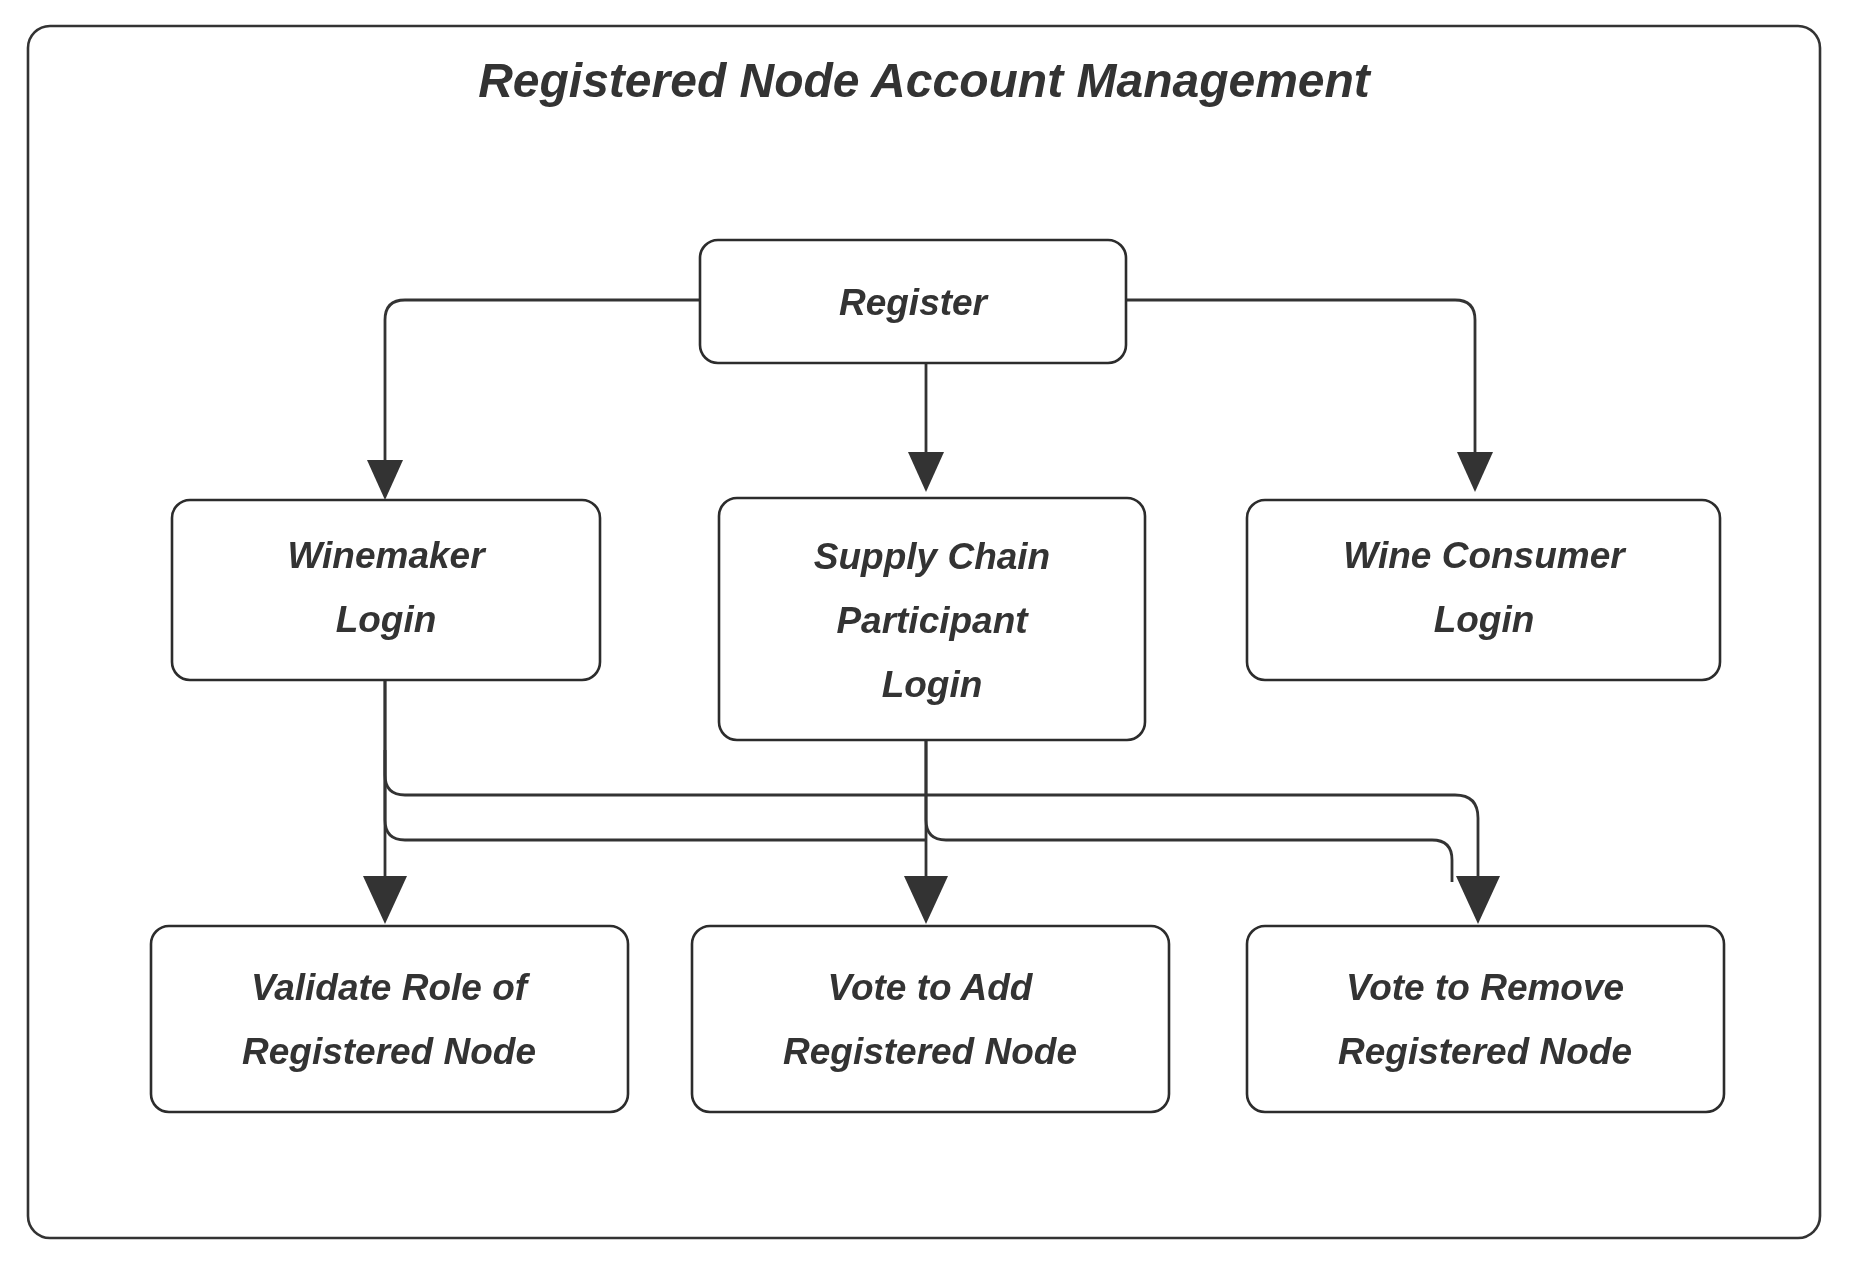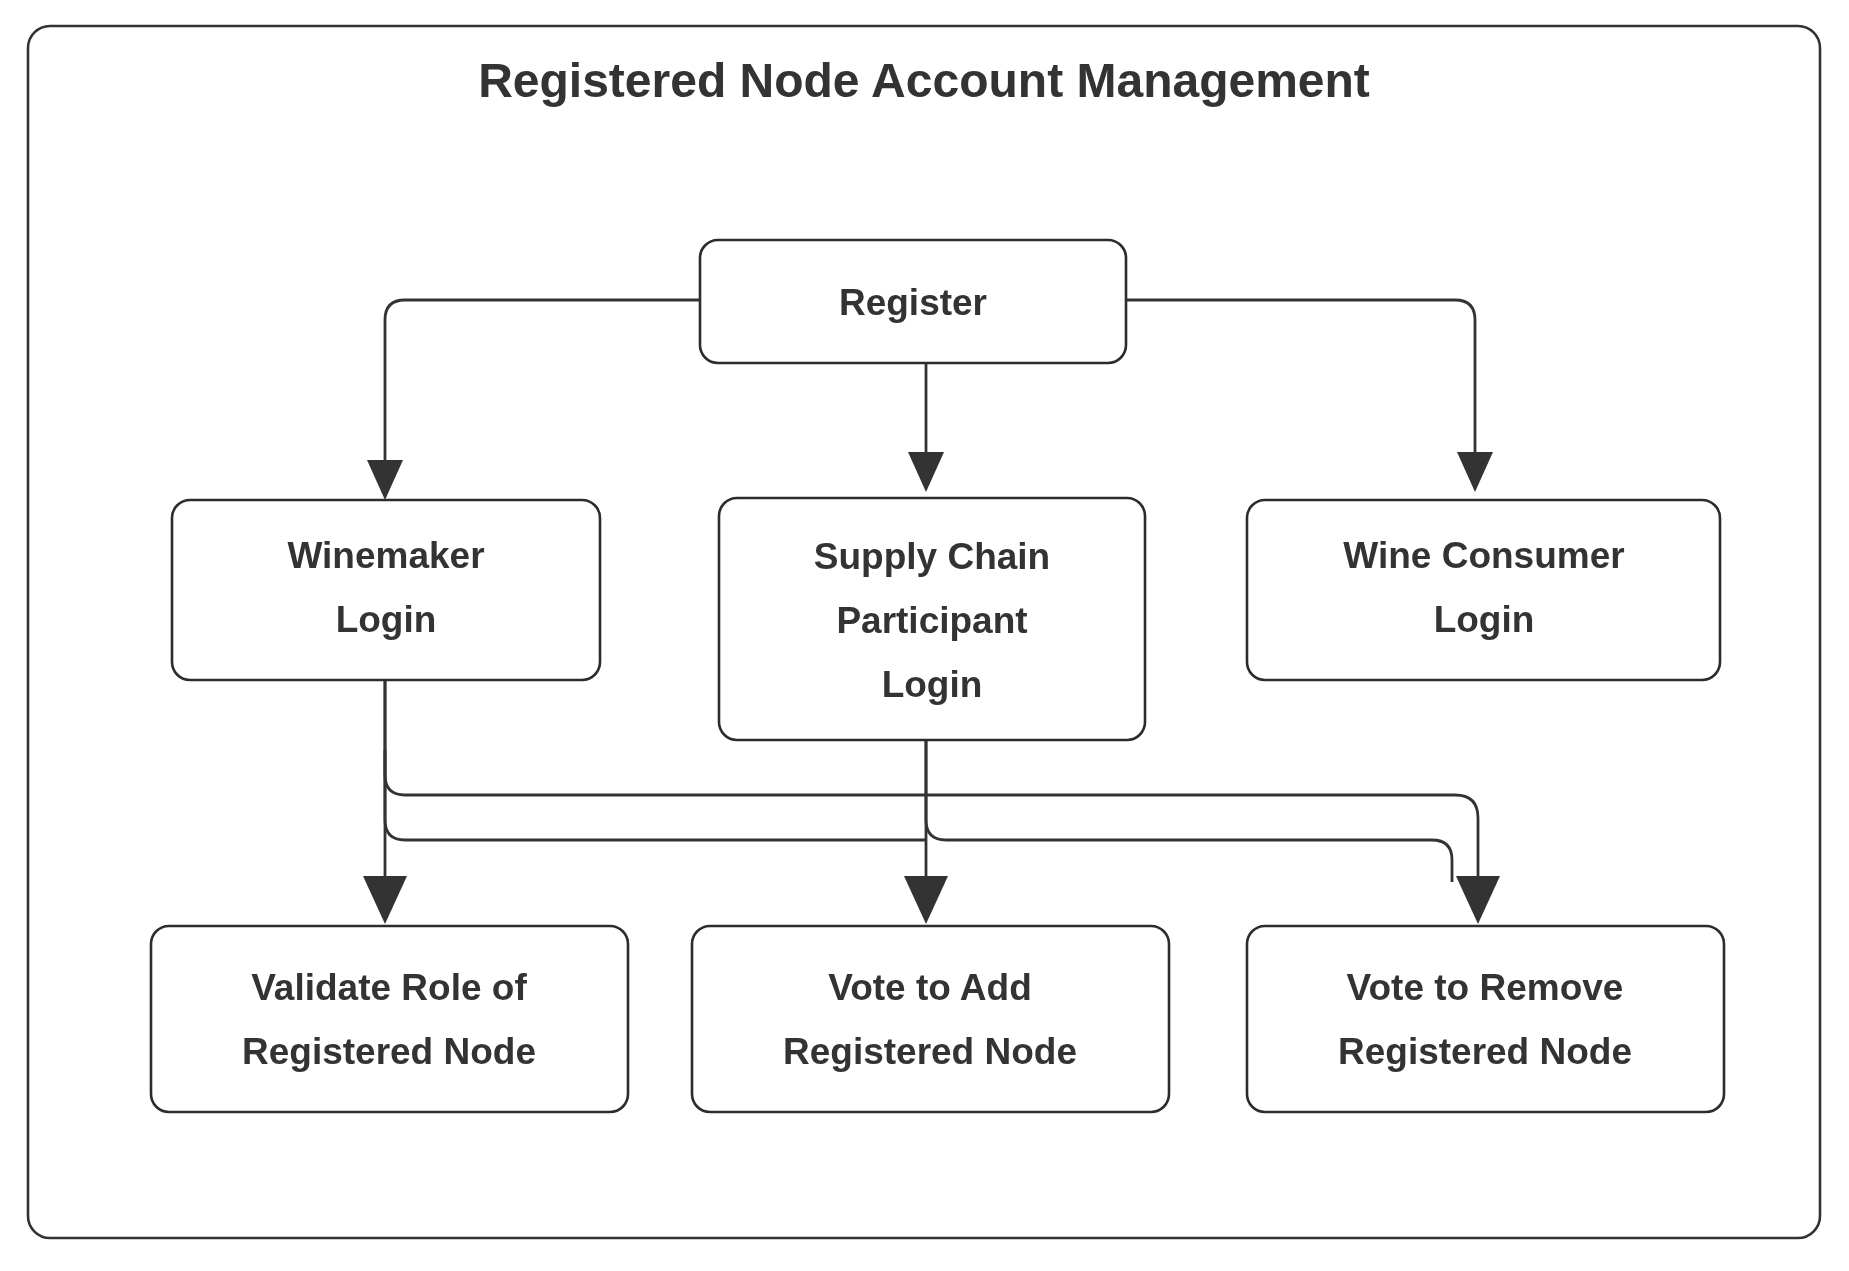--- a/index.html
+++ b/index.html
@@ -11,20 +11,21 @@
     overflow: hidden;
   }
   body {
     font-family: "Liberation Sans", sans-serif;
   }
   #stage {
     position: relative;
     width: 1849px;
     height: 1271px;
     background: #ffffff;
+    font-style: italic;
   }
   #flow-svg {
     position: absolute;
     top: 0;
     left: 0;
     width: 1849px;
     height: 1271px;
   }
   .container-frame {
     fill: #ffffff;

